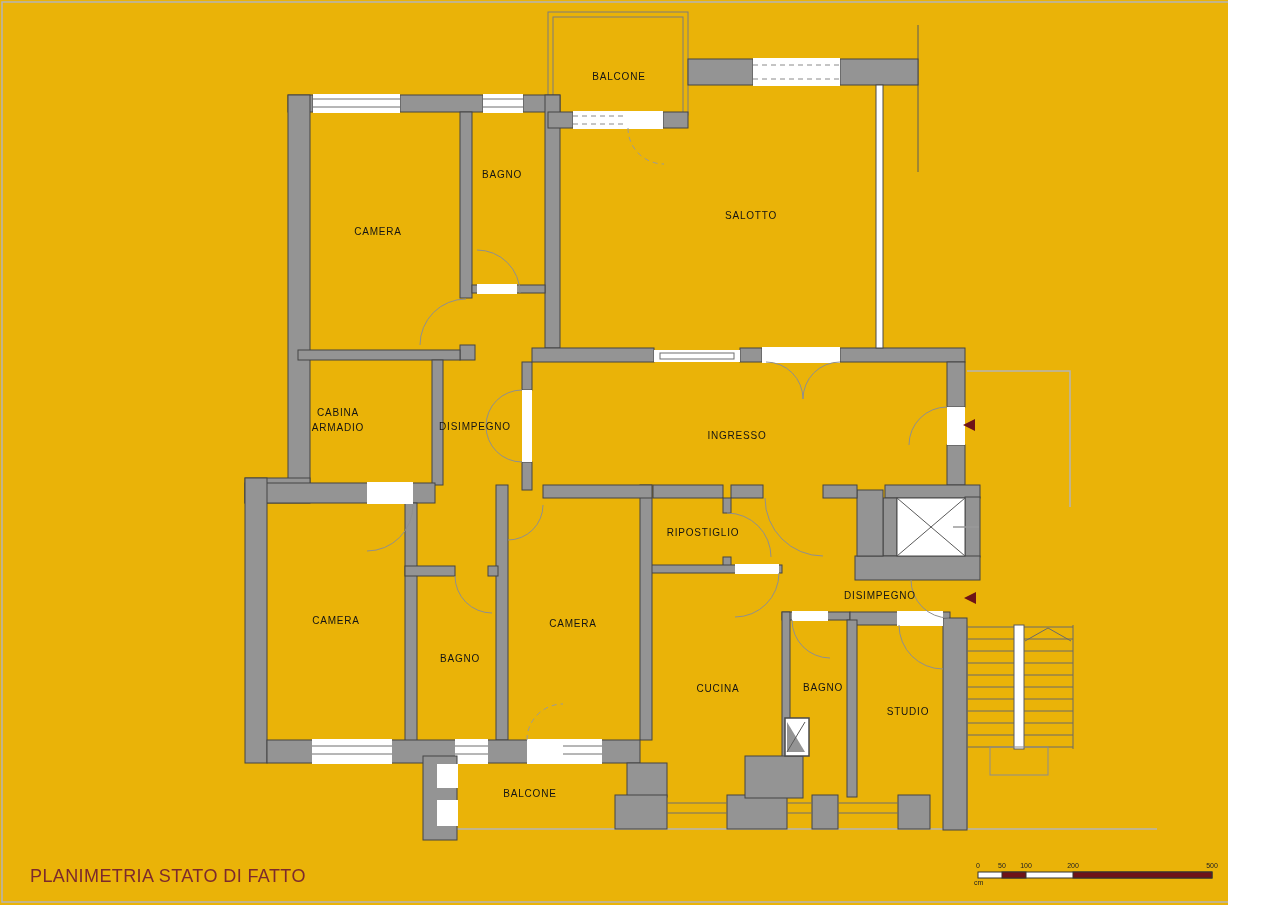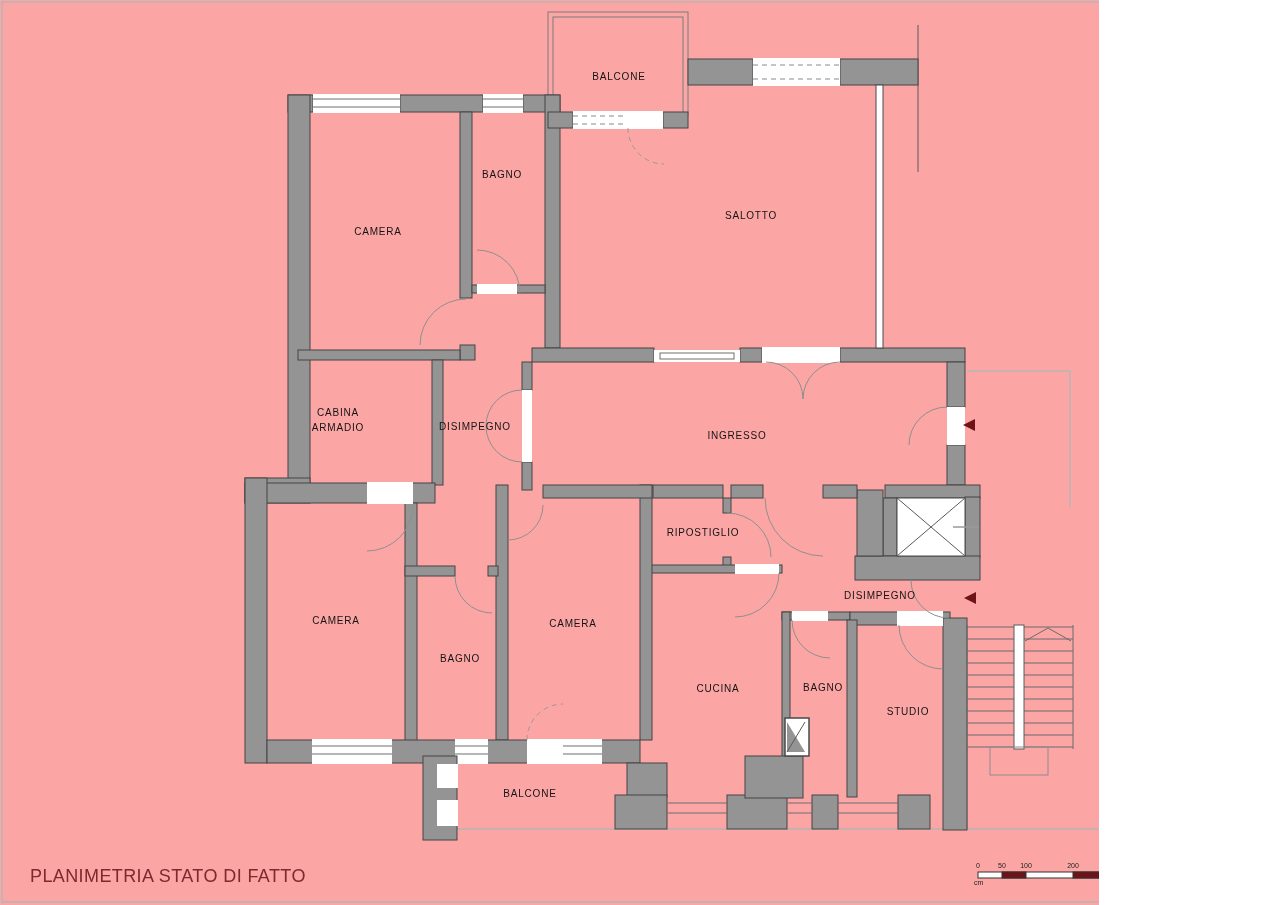--- a/index.html
+++ b/index.html
@@ -1,16 +1,16 @@
 <!DOCTYPE html>
 <html><head>
 <meta charset="utf-8">
 <style>
   html,body{margin:0;padding:0;background:#ffffff;}
-  .sheet{position:relative;width:1099px;height:905px;background:#fca5a5;overflow:hidden;}
+  .sheet{position:relative;width:1228px;height:905px;background:#eab308;overflow:hidden;}
   svg{display:block;}
   .w{fill:#949494;stroke:#454545;stroke-width:1;}
   .win{fill:#ffffff;stroke:none;}
   .thinwall{fill:#ffffff;stroke:#4a4a4a;stroke-width:1;}
   .wl{stroke:#6e6e6e;stroke-width:1;fill:none;}
   .wld{stroke:#8a8a8a;stroke-width:1;fill:none;stroke-dasharray:5 4;}
   .arc{stroke:#8f8f8f;stroke-width:1;fill:none;}
   .darc{stroke:#9a9a9a;stroke-width:1;fill:none;stroke-dasharray:5 4;}
   .tl{stroke:#5a5a5a;stroke-width:1;fill:none;}
   .lite{stroke:#b5b5b5;stroke-width:1.5;fill:none;}

